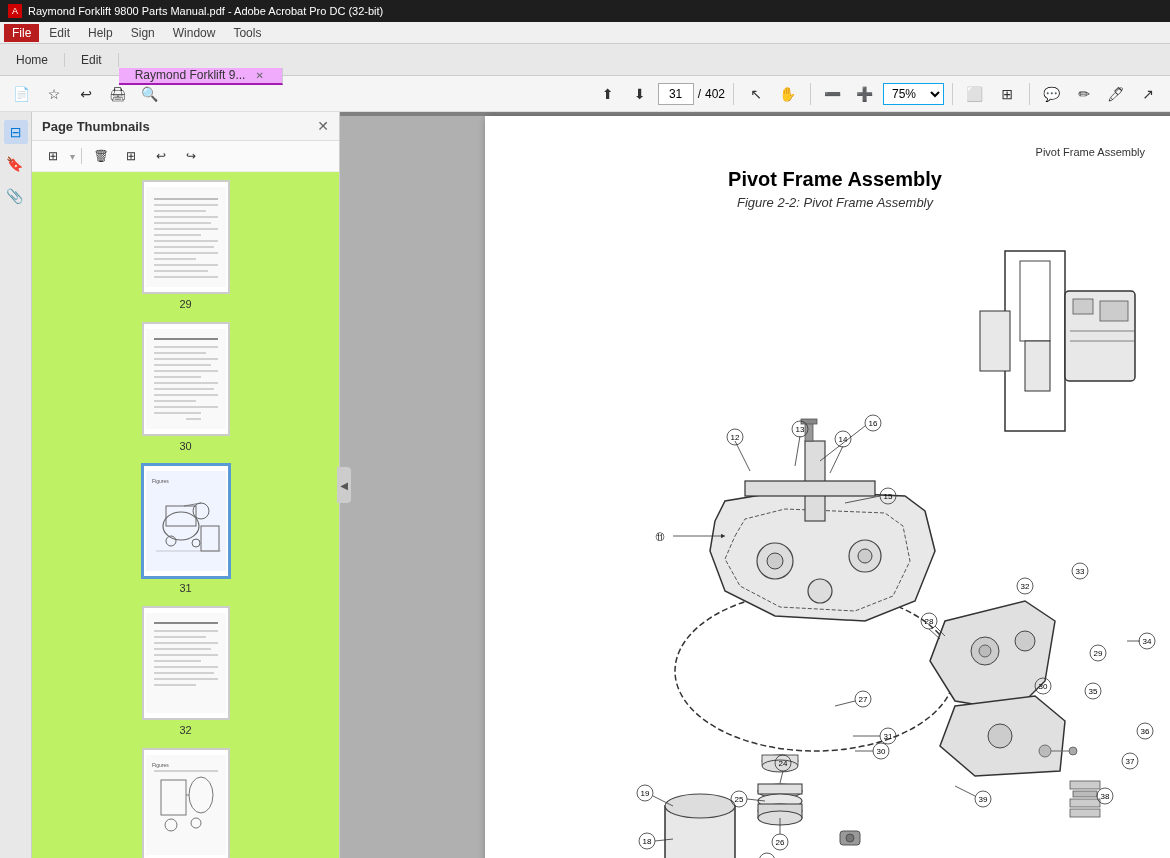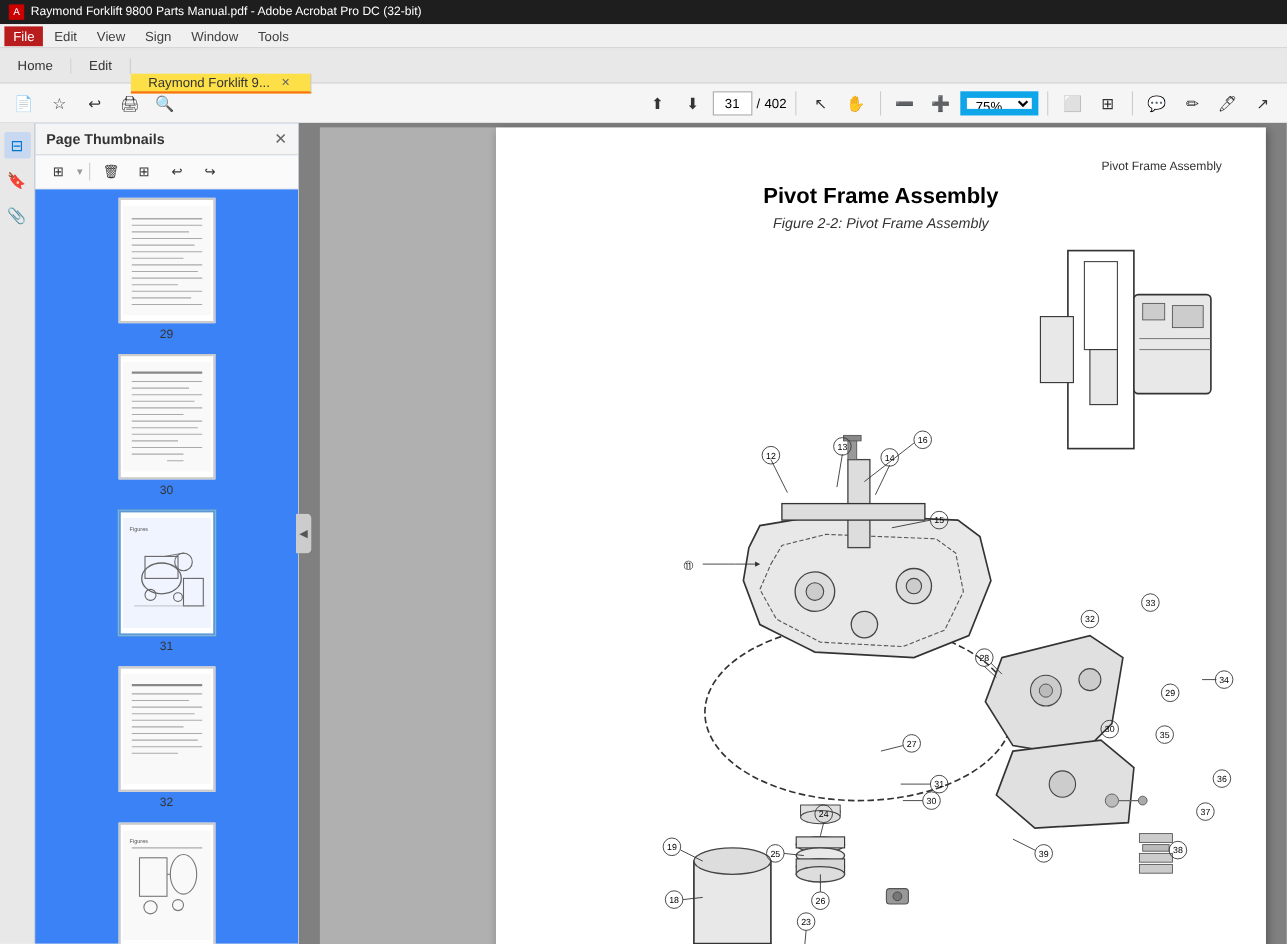--- a/index.html
+++ b/index.html
@@ -48,21 +48,21 @@
       padding: 0 16px;
       display: flex;
       align-items: center;
       font-size: 12px;
       cursor: pointer;
       border-right: 1px solid #ccc;
       background: #e8e8e8;
       color: #333;
       gap: 8px;
     }
-    .tab.active { background: #fde047; border-bottom: 2px solid #f97316; margin-bottom: -1px; margin-top: 32px; }
+    .tab.active { background: #f0abfc; border-bottom: 2px solid #a21caf; margin-bottom: -1px; margin-top: 32px; }
     .tab-close { font-size: 10px; color: #666; cursor: pointer; padding: 2px; }
 
     
     .toolbar {
       background: #f5f5f5;
       height: 36px;
       display: flex;
       align-items: center;
       border-bottom: 1px solid #ddd;
       padding: 0 8px;
@@ -90,21 +90,21 @@
     .page-input {
       width: 36px;
       height: 22px;
       text-align: center;
       border: 1px solid #aaa;
       font-size: 12px;
       padding: 0 2px;
     }
     .zoom-select {
       height: 22px;
-      border: 6px solid #0ea5e9;
+      border: 1px solid #0ea5e9;
       font-size: 12px;
       padding: 0 4px;
       background: white;
     }
 
     
     .main-layout {
       display: flex;
       height: calc(858px - 22px - 22px - 32px - 36px);
     }
@@ -128,22 +128,22 @@
       justify-content: center;
       cursor: pointer;
       font-size: 14px;
       color: #444;
       border-radius: 2px;
     }
     .side-icon.active { background: #c8d8f0; color: #0078d4; }
 
     
     .thumbnails-panel {
-      width: 240px;
-      background: #3b82f6;
+      width: 308px;
+      background: #bef264;
       border-right: 1px solid #ccc;
       display: flex;
       flex-direction: column;
     }
     .panel-header {
       display: flex;
       align-items: center;
       justify-content: space-between;
       padding: 6px 10px;
       border-bottom: 1px solid #ddd;
@@ -224,21 +224,21 @@
       text-align: center;
       font-size: 20px;
       font-weight: bold;
       color: #000;
       margin-bottom: 4px;
     }
     .page-subtitle {
       text-align: center;
       font-size: 13px;
       color: #333;
-      margin-bottom: 8px;
+      margin-bottom: 31px;
       font-style: italic;
     }
     .diagram-area {
       position: relative;
       width: 100%;
       height: 680px;
     }
 
     
     .thumbnails-list::-webkit-scrollbar { width: 8px; }
@@ -268,21 +268,21 @@
 <body>
 
 <div class="title-bar">
   <span class="title-bar-icon">A</span>
   <span>Raymond Forklift 9800 Parts Manual.pdf - Adobe Acrobat Pro DC (32-bit)</span>
 </div>
 
 <div class="menu-bar">
   <span class="menu-item active">File</span>
   <span class="menu-item">Edit</span>
-  <span class="menu-item">View</span>
+  <span class="menu-item">Help</span>
   <span class="menu-item">Sign</span>
   <span class="menu-item">Window</span>
   <span class="menu-item">Tools</span>
 </div>
 
 <div class="tab-bar">
   <div class="tab">
     <span>Home</span>
   </div>
   <div class="tab">

